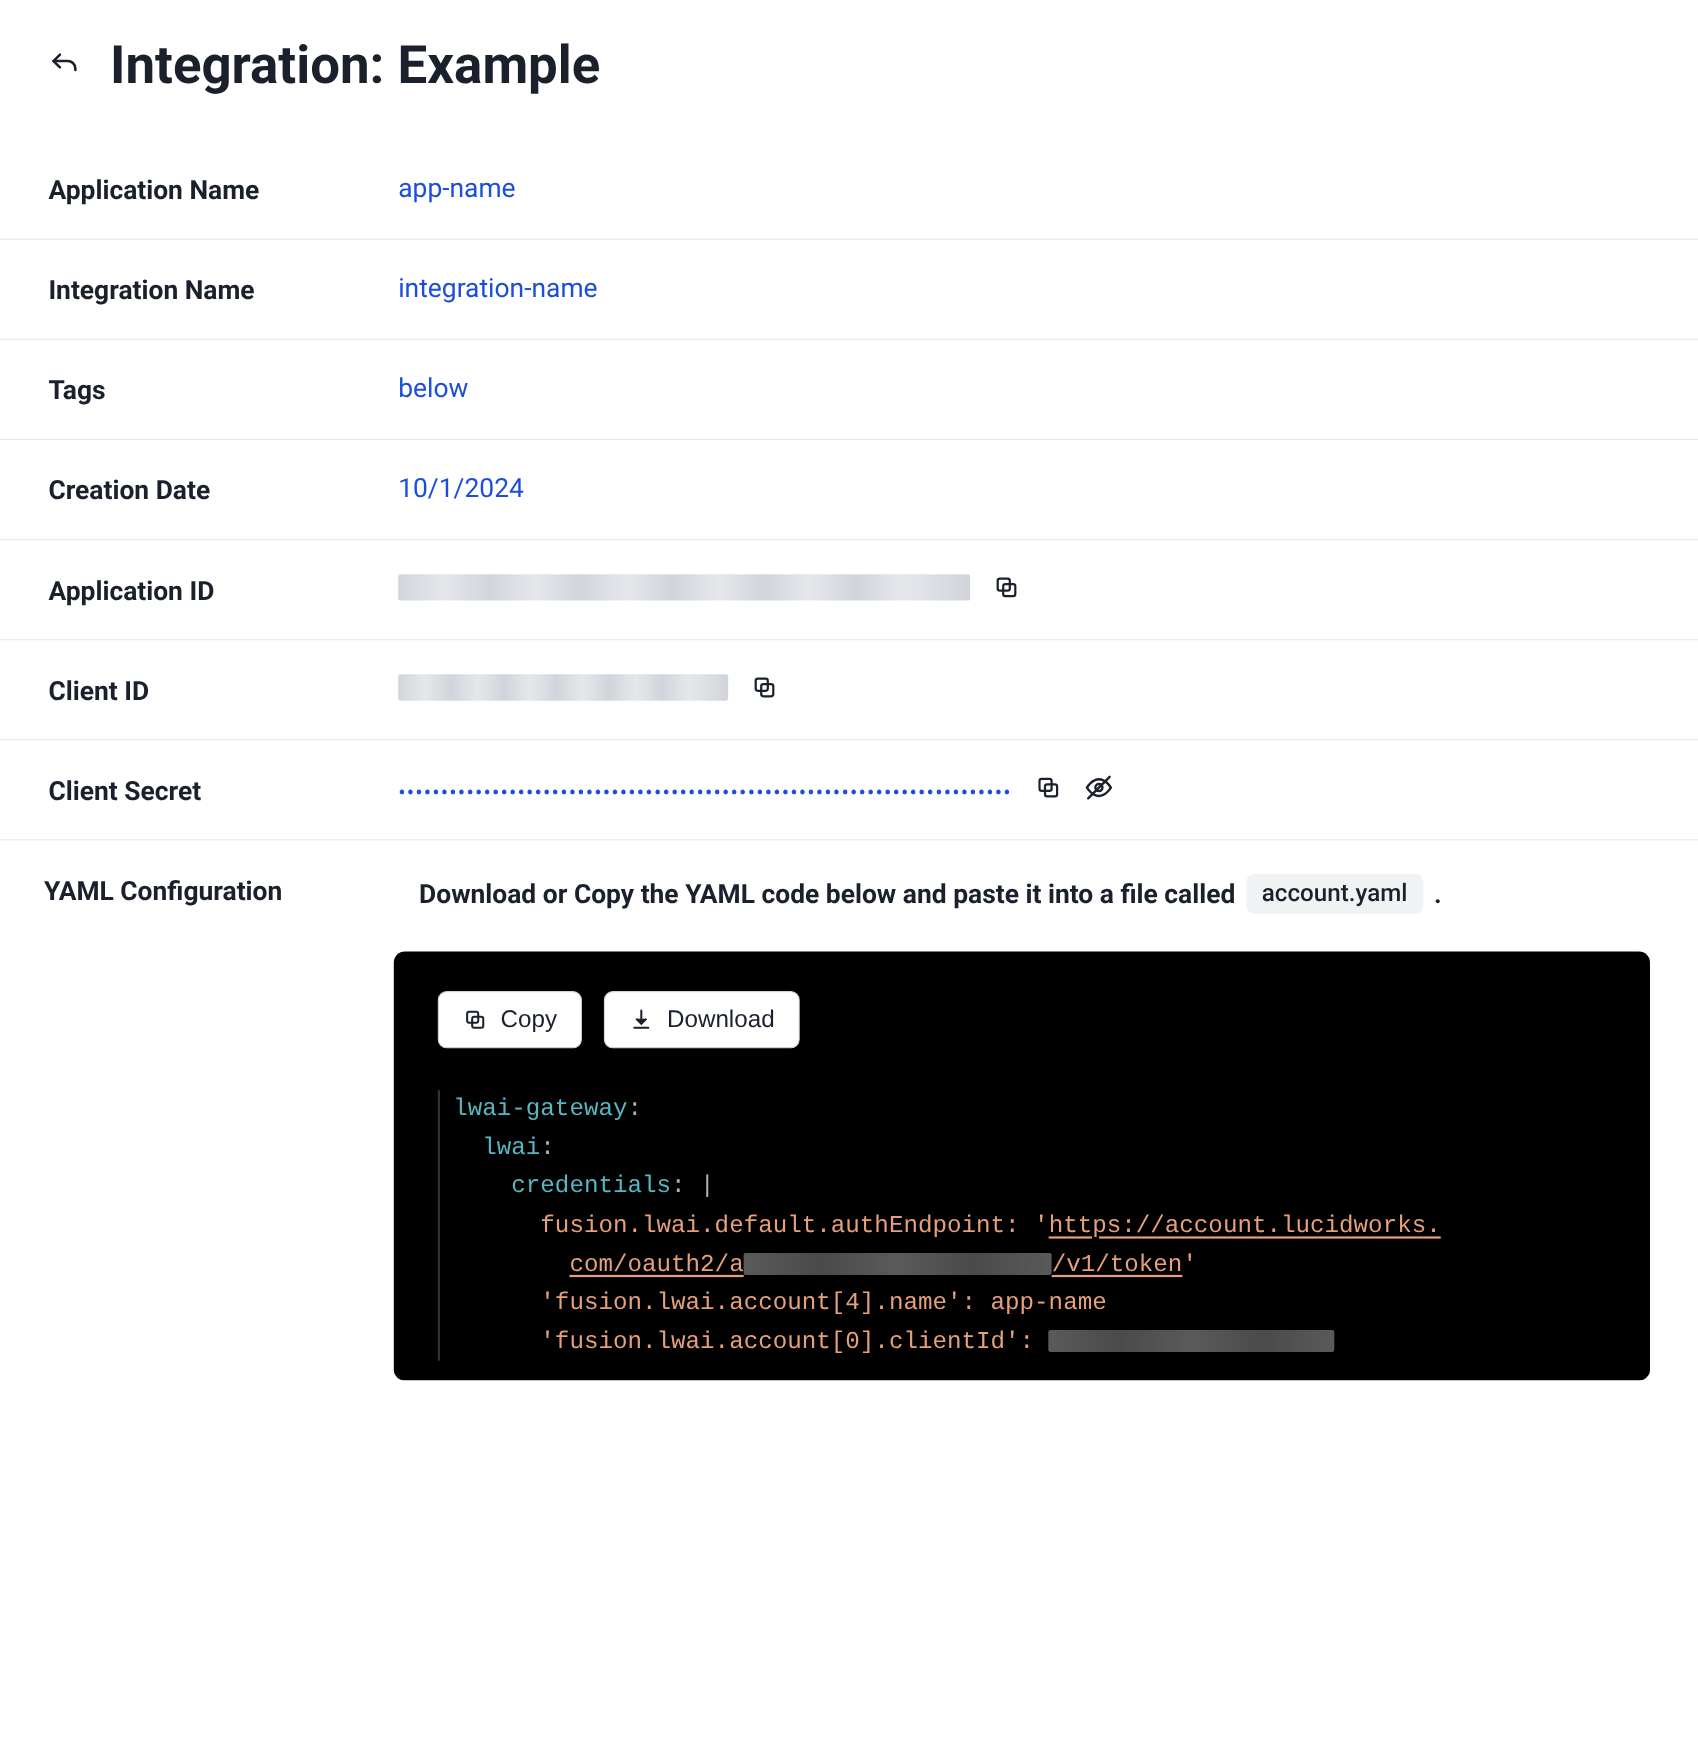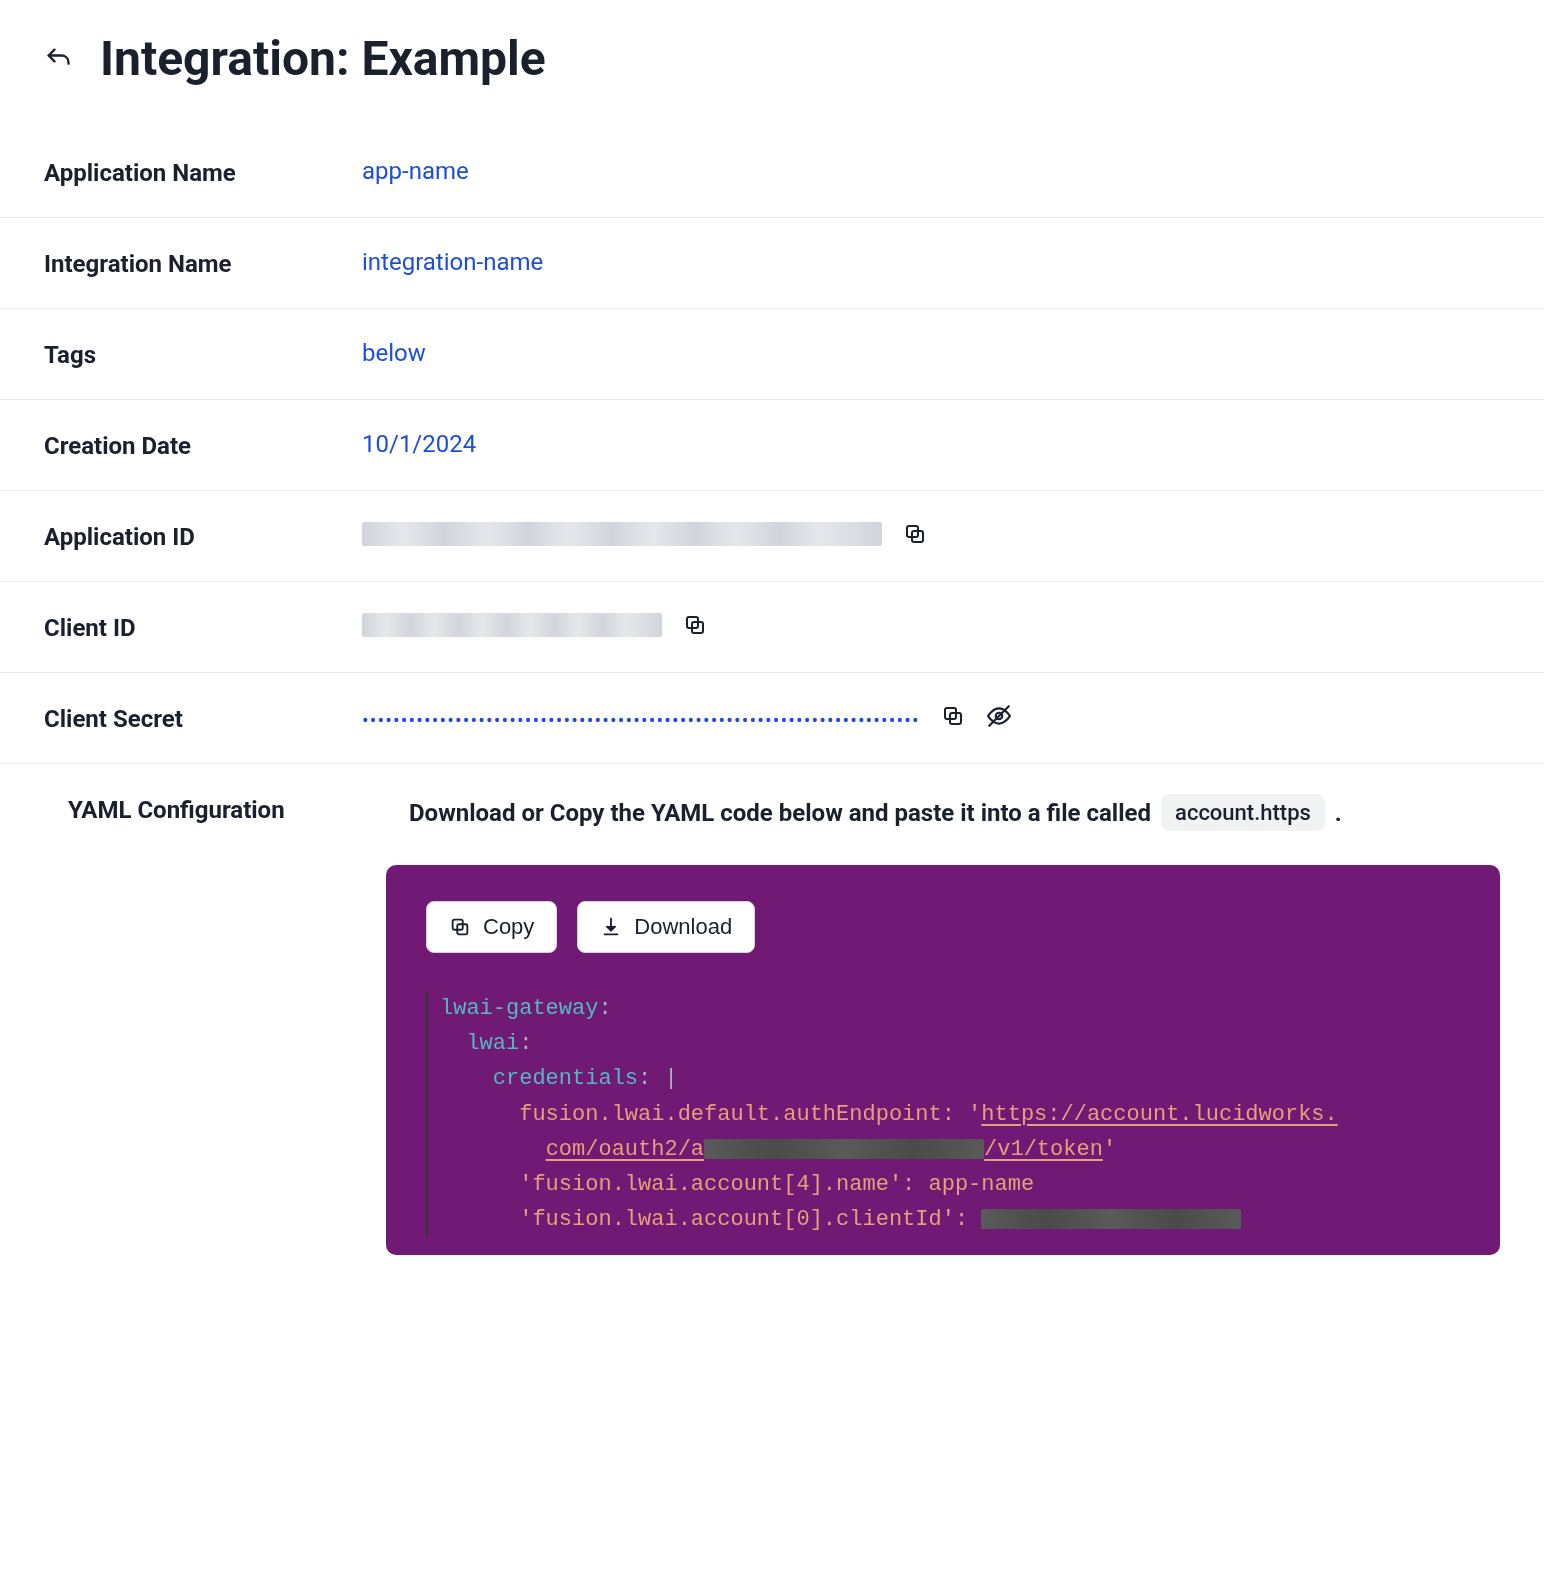--- a/index.html
+++ b/index.html
@@ -75,21 +75,21 @@
   }
   .secret-dots {
     letter-spacing: 1px;
     font-size: 20px;
     position: relative;
     top: 4px;
   }
   .yaml-row {
     display: flex;
     align-items: flex-start;
-    padding: 30px 0 0 68px;
+    padding: 30px 0 0 40px;
   }
   .yaml-left {
     width: 318px;
     flex-shrink: 0;
     font-size: 24px;
     font-weight: 700;
     color: #1a202c;
     padding-top: 2px;
   }
   .yaml-right { flex: 1; padding-right: 44px; }
@@ -107,21 +107,21 @@
     display: inline-block;
     background: #f1f2f4;
     border-radius: 8px;
     padding: 6px 14px;
     font-weight: 500;
     font-size: 22px;
     color: #1a202c;
   }
   .code-block {
     margin-top: 34px;
-    background: #701a75;
+    background: #000000;
     border-radius: 10px;
     padding: 36px 40px 0 40px;
     position: relative;
     overflow: hidden;
     height: 390px;
   }
   .code-actions {
     display: flex;
     gap: 20px;
     margin-bottom: 38px;
@@ -252,21 +252,21 @@
       </svg>
     </span>
   </div>
 </div>
 
 <div class="yaml-row">
   <div class="yaml-left">YAML Configuration</div>
   <div class="yaml-right">
     <div class="yaml-instruction">
       <span>Download or Copy the YAML code below and paste it into a file called</span>
-      <span class="code-chip">account.https</span>
+      <span class="code-chip">account.yaml</span>
       <span>.</span>
     </div>
 
     <div class="code-block">
       <div class="code-actions">
         <button class="btn">
           <svg viewBox="0 0 24 24" width="22" height="22" fill="none" stroke="#1a202c" stroke-width="2">
             <rect x="9" y="9" width="11" height="11" rx="2"></rect>
             <rect x="4" y="4" width="11" height="11" rx="2"></rect>
           </svg>

